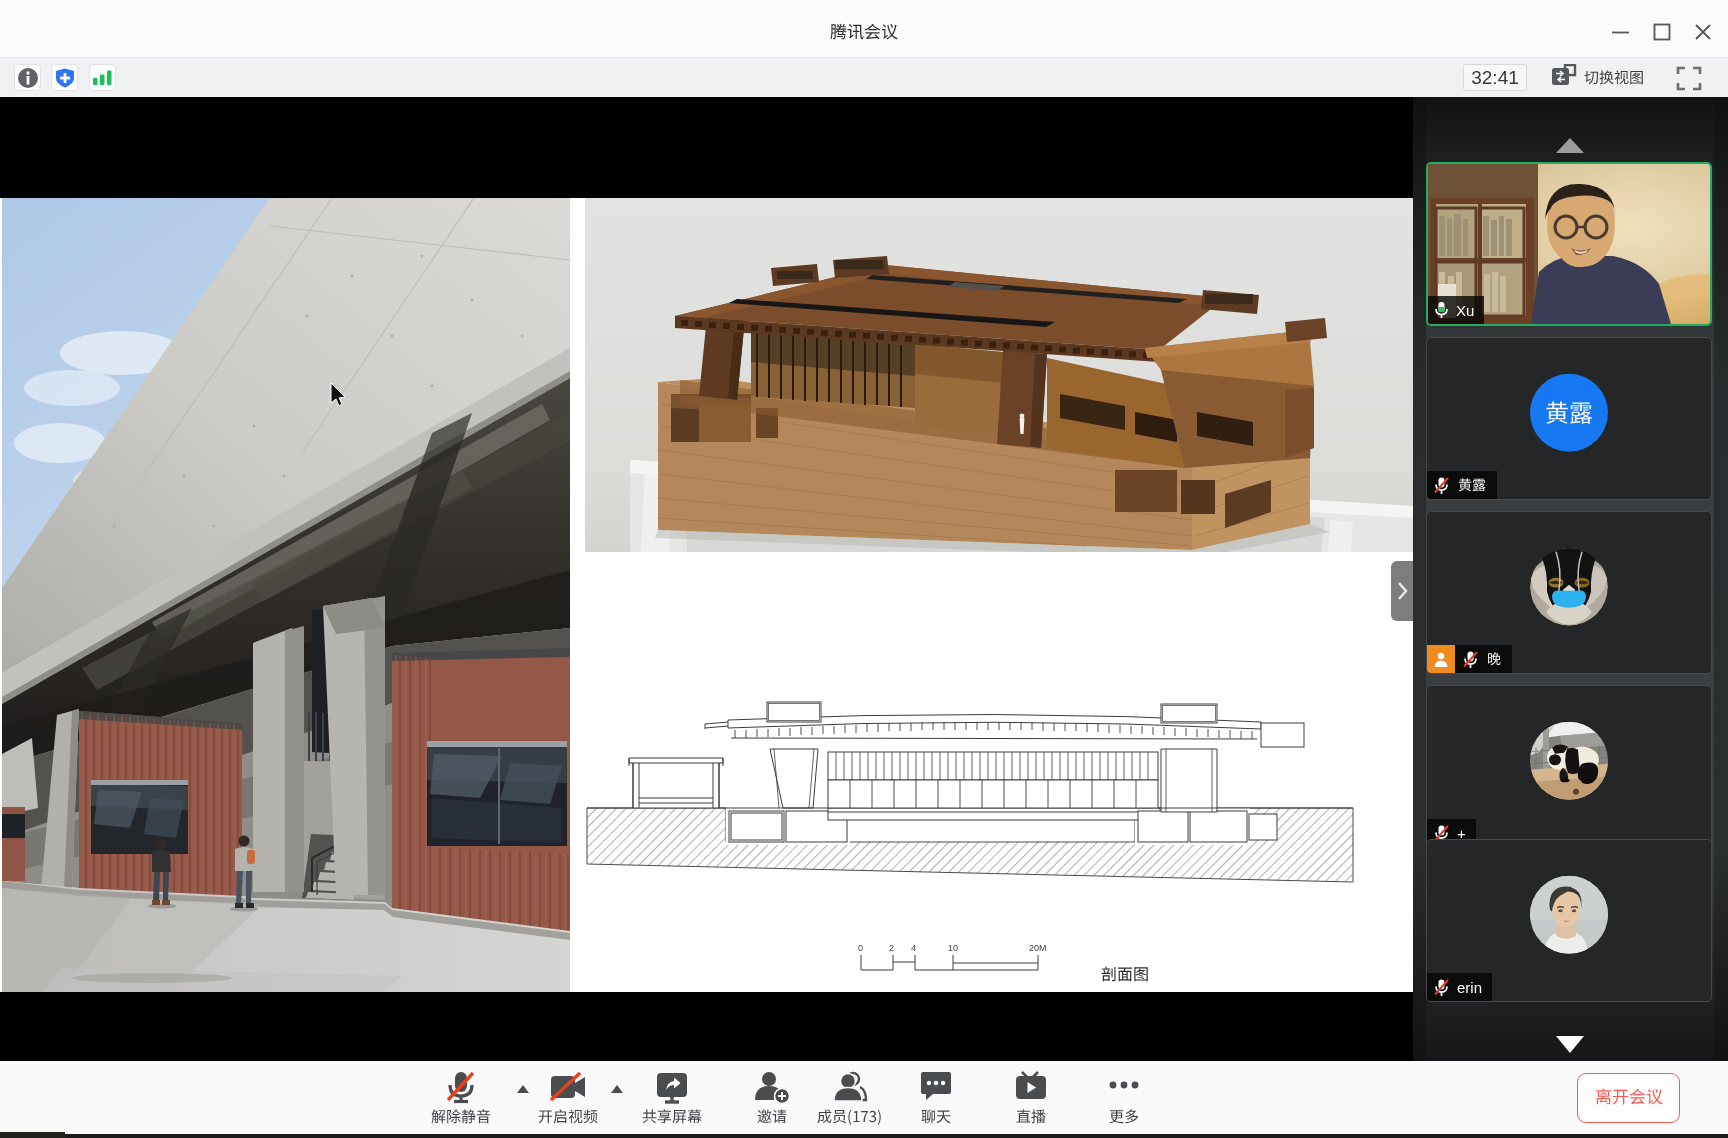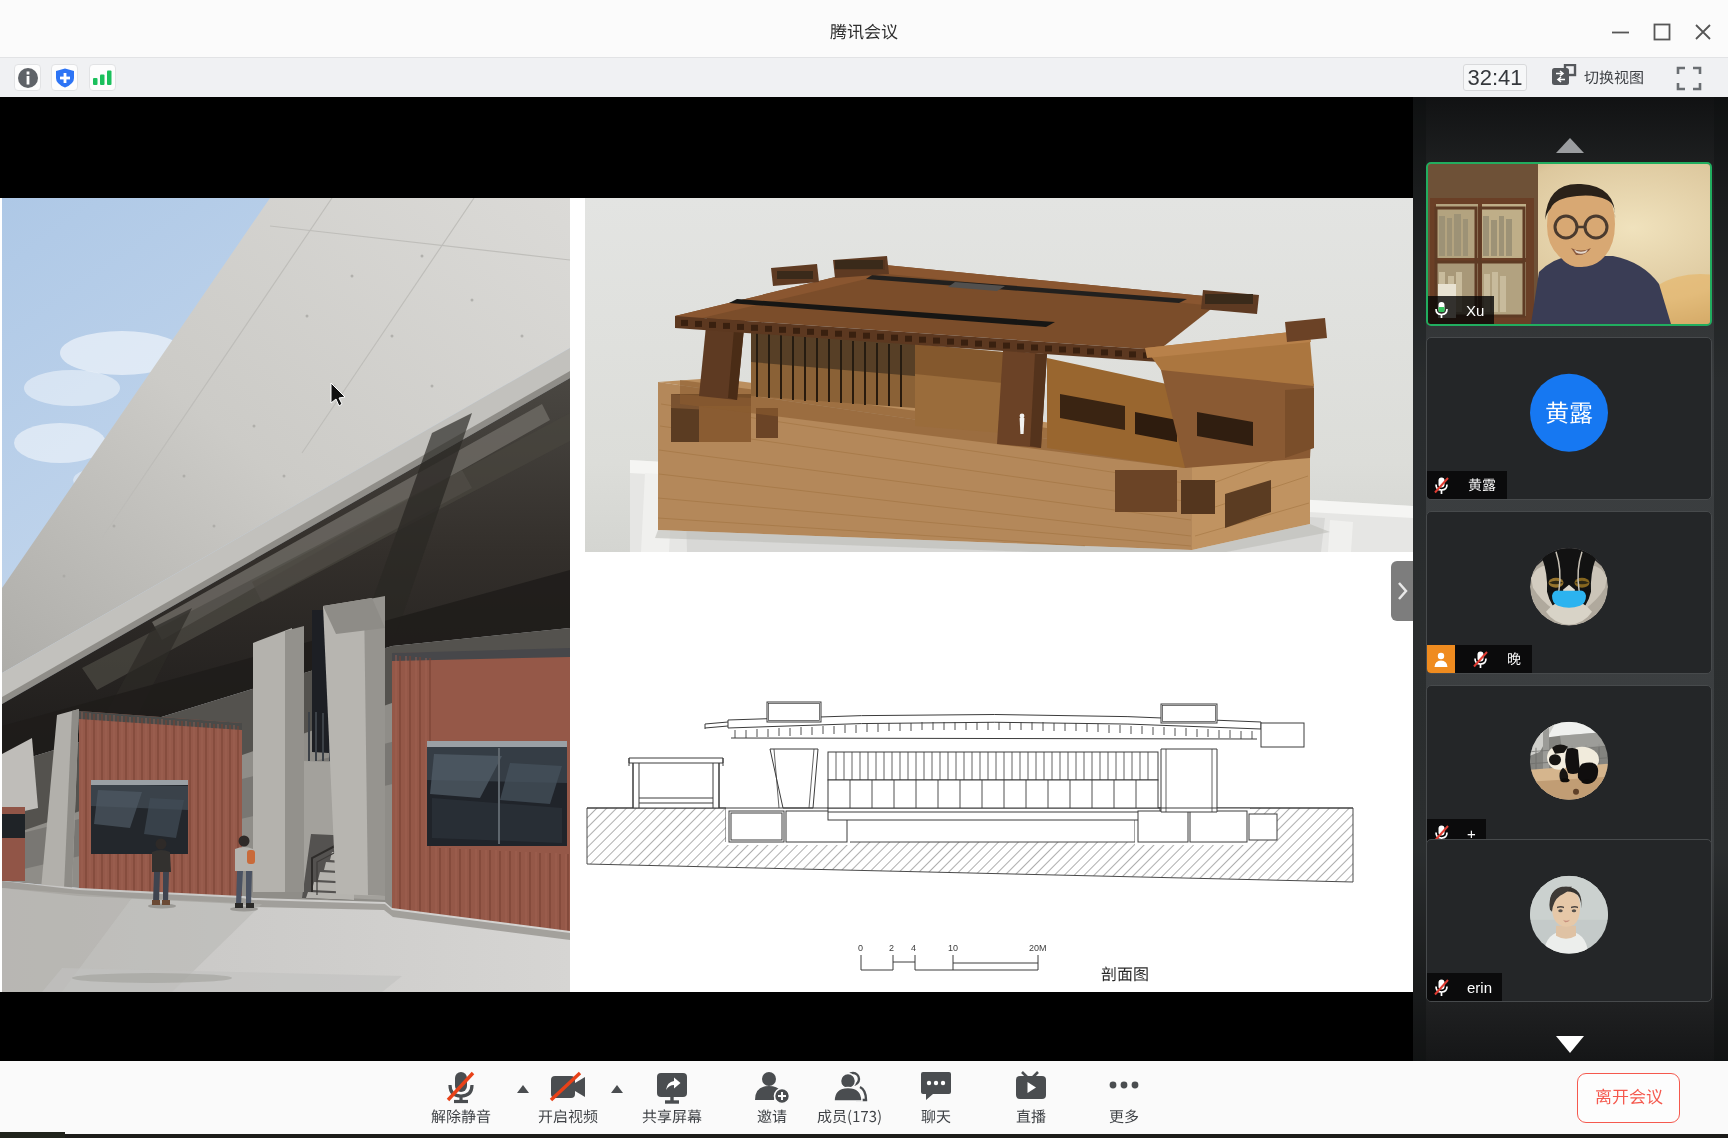--- a/index.html
+++ b/index.html
@@ -7,29 +7,29 @@
   font-family:"Liberation Sans", sans-serif; }
 #app { position:relative; width:1728px; height:1138px; }
 .abs { position:absolute; }
 
 
 #titlebar { left:0; top:0; width:1728px; height:57px; background:#fbfbfb; }
 #title { width:100%; text-align:center; top:22px; font-size:17px; color:#2e2e2e; letter-spacing:1px;}
 
 #topbar { left:0; top:57px; width:1728px; height:40px; background:#f0f1f3; border-top:1px solid #e2e3e5;}
 .tbtn { position:absolute; top:6px; width:27px; height:27px; background:#fdfdfd; border:1px solid #e2e3e5; border-radius:4px; }
-#timerbox { position:absolute; left:1463px; top:6px; width:64px; height:27px; border:1px solid #d8d9db; border-radius:3px; background:#f6f7f8; color:#35383c; font-size:22px; text-align:center; line-height:26px;}
+#timerbox { position:absolute; left:1463px; top:6px; width:64px; height:27px; border:1px solid #d8d9db; border-radius:3px; background:#f6f7f8; color:#35383c; font-size:19px; text-align:center; line-height:26px;}
 #switchbox { position:absolute; left:1552px; top:6px; height:27px; color:#3c3f43; font-size:15px; line-height:27px;}
 
 #main { left:0; top:97px; width:1413px; height:964px; background:#000; }
 
 #sidebar { left:1413px; top:97px; width:315px; height:964px;
   background:linear-gradient(180deg,#111213 0%,#232526 10%,#3a3d3f 30%,#3c3f41 78%,#232425 92%,#151617 100%); }
 .tile { position:absolute; left:13px; width:286px; height:163px; background:#242628; border:1px solid #474a4c; border-radius:5px; overflow:hidden;}
-.label { position:absolute; left:0; bottom:0; background:rgba(5,5,5,0.8); color:#fff; font-size:15px; height:28px; display:flex; align-items:center; padding:0 10px 0 6px; gap:17px;}
+.label { position:absolute; left:0; bottom:0; background:rgba(5,5,5,0.8); color:#fff; font-size:15px; height:28px; display:flex; align-items:center; padding:0 10px 0 6px; gap:7px;}
 .avatar { position:absolute; left:50%; top:50%; transform:translate(-50%,-58%); width:78px; height:78px; border-radius:50%; overflow:hidden;}
 
 #botbar { left:0; top:1061px; width:1728px; height:74px; background:#fafafa; }
 #botline { left:0; top:1134px; width:1728px; height:4px; background:#1c1c1a;}
 #botline2 { left:0; top:1132px; width:65px; height:6px; background:#20231c;}
 .bi { position:absolute; top:9px; width:90px; text-align:center;}
 .bi .icon { display:block; margin:0 auto; }
 .bi .lab { display:block; margin:2px auto 0; }
 #leave { position:absolute; left:1577px; top:12px; width:103px; height:50px; border:1.5px solid #f5594e; border-radius:9px; text-align:center; background:#fdfdfd; padding-top:14px;}
 </style>

